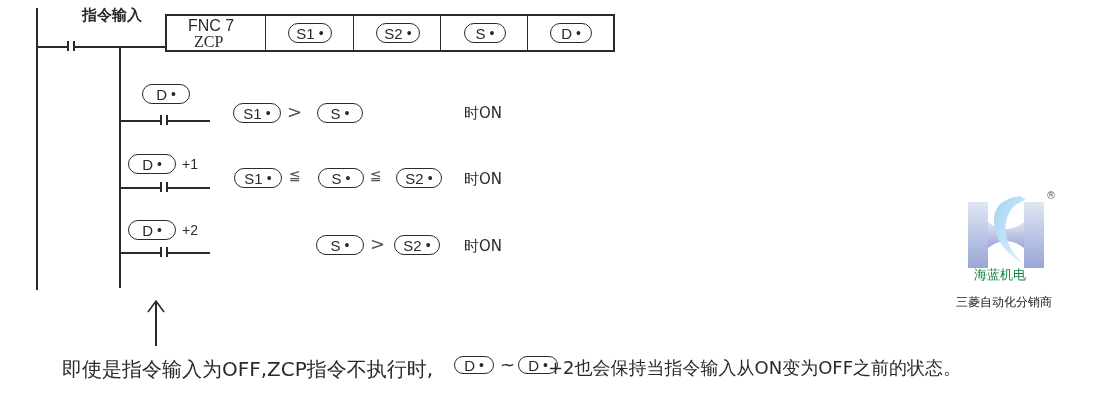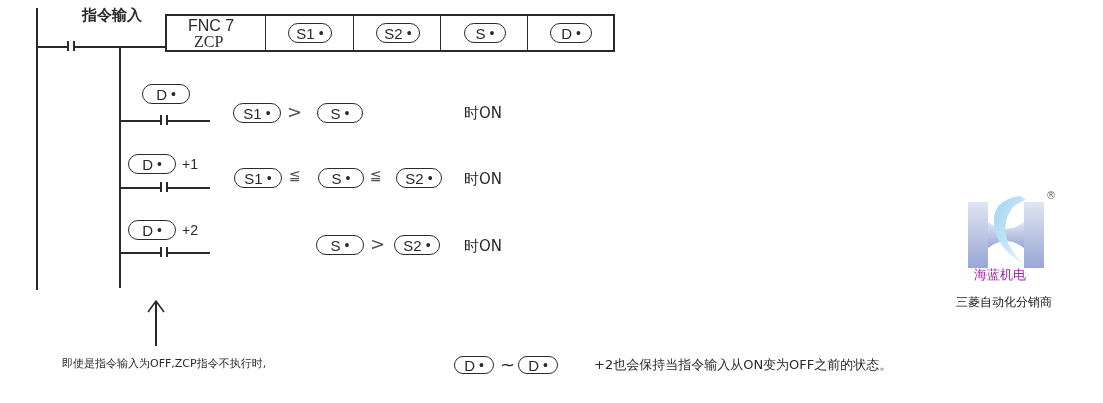--- a/index.html
+++ b/index.html
@@ -120,45 +120,45 @@
     <span>S2</span>
     <span class="dot">•</span>
   </div>
 <div class="on" style="left:464px; top:237px;">时ON</div>
 
 <div class="line" style="left:155px; top:302px; width:1.6px; height:44px;"></div>
 <svg class="abs" style="left:147px; top:299px;" width="18" height="14" viewBox="0 0 18 14">
   <polyline points="1,13 9,2 17,13" fill="none" stroke="#2a2a2a" stroke-width="1.6"></polyline>
 </svg>
 
-<div class="txt" style="left:62px; top:356px; font-size:11px;">即使是指令输入为OFF,ZCP指令不执行时,</div>
+<div class="txt" style="left:62px; top:356px; font-size:20px;">即使是指令输入为OFF,ZCP指令不执行时,</div>
 <div class="pill" style="left:454px; top:356px; width:40px; height:18px;">
     <span>D</span>
     <span class="dot">•</span>
   </div>
 <div class="txt" style="left:500px; top:354px; font-size:18px;">~</div>
 <div class="pill" style="left:518px; top:356px; width:40px; height:18px;">
     <span>D</span>
     <span class="dot">•</span>
   </div>
-<div class="txt" style="left:594px; top:356px; font-size:13px;">+2也会保持当指令输入从ON变为OFF之前的状态。</div>
+<div class="txt" style="left:548px; top:356px; font-size:18px;">+2也会保持当指令输入从ON变为OFF之前的状态。</div>
 
 <div class="abs" style="left:962px; top:192px; width:90px; height:110px;">
   <svg width="90" height="80" viewBox="0 0 90 80">
     <defs>
       <linearGradient id="lg" x1="0" y1="0" x2="0" y2="1">
         <stop offset="0" stop-color="#dfe6f3"></stop>
         <stop offset="1" stop-color="#9aa6d6"></stop>
       </linearGradient>
       <linearGradient id="lg2" x1="0" y1="0" x2="1" y2="1">
         <stop offset="0" stop-color="#9fd3f2"></stop>
         <stop offset="1" stop-color="#e8f3fb"></stop>
       </linearGradient>
     </defs>
     <rect x="6" y="10" width="20" height="66" fill="url(#lg)"></rect>
     <rect x="62" y="10" width="20" height="66" fill="url(#lg)"></rect>
     <path d="M26 30 Q44 44 62 30 L62 56 Q44 42 26 56 Z" fill="url(#lg)"></path>
     <path d="M58 4 Q30 8 32 32 Q34 56 62 72 Q40 52 44 30 Q48 12 64 8 Z" fill="url(#lg2)"></path>
   </svg>
   <div class="txt" style="left:84px; top:-2px; font-size:10px; color:#666;">®</div>
-  <div class="txt" style="left:12px; top:74px; font-size:13px; color:#a21caf; font-family:'DejaVu Serif',serif;">海蓝机电</div>
+  <div class="txt" style="left:12px; top:74px; font-size:13px; color:#15803d; font-family:'DejaVu Serif',serif;">海蓝机电</div>
 </div>
 <div class="txt" style="left:956px; top:294px; font-size:12px; color:#222;">三菱自动化分销商</div>
 
 </body></html>

